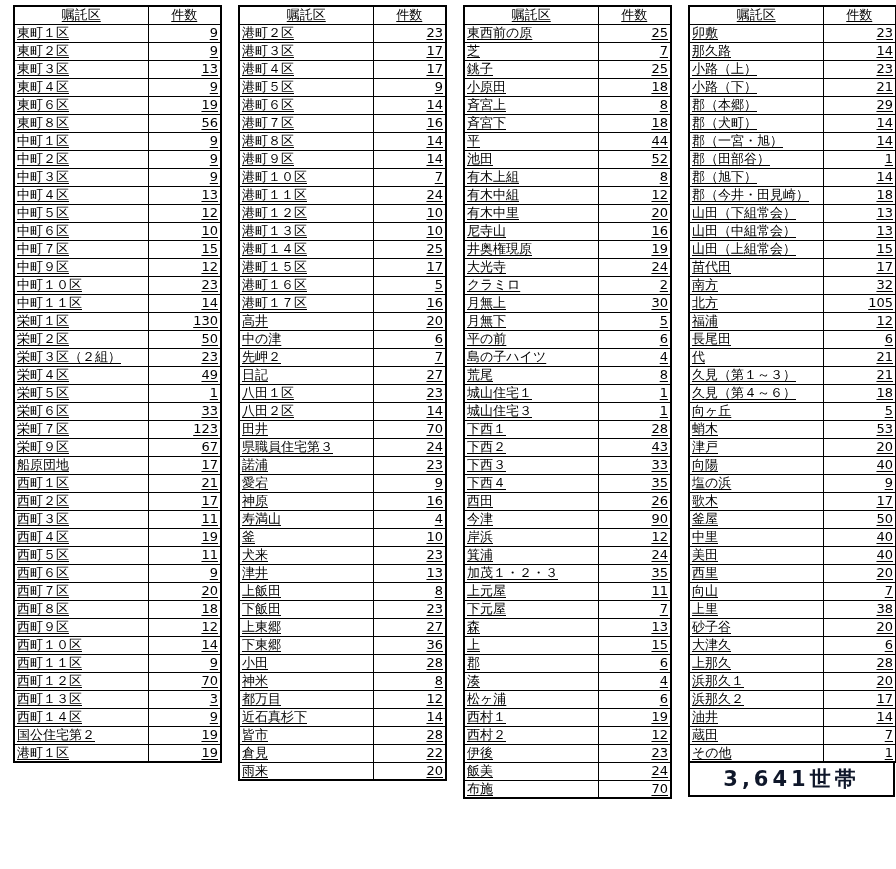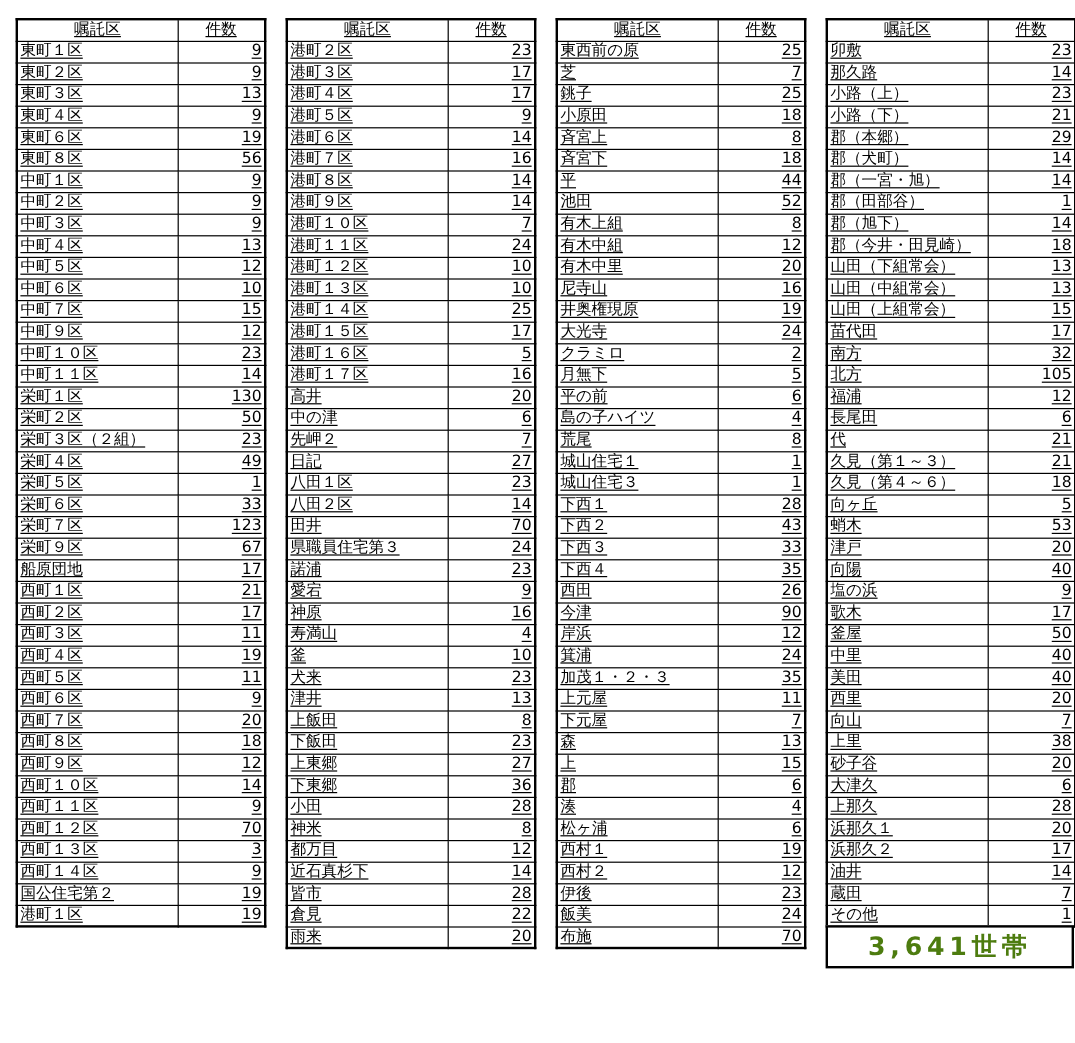--- a/index.html
+++ b/index.html
@@ -6,21 +6,21 @@
   html, body {
     margin: 0; padding: 0;
     width: 896px; height: 869px;
     background: #ffffff;
     font-family: "DejaVu Sans", sans-serif;
   }
   .sheet {
     display: flex;
     align-items: flex-start;
     gap: 16px;
-    padding: 15px 0 0 13px;
+    padding: 5px 0 0 13px;
   }
   .table-col { display: flex; flex-direction: column; }
   table.district-table {
     border-collapse: collapse;
     table-layout: fixed;
     width: 207px;
     border: 2px solid #000;
   }
   table.district-table col.c-name { width: 134px; }
   table.district-table col.c-num  { width: 73px; }
@@ -45,21 +45,21 @@
     margin-top: -2px;
     width: 207px;
     height: 36px;
     border: 2px solid #000;
     display: flex;
     align-items: center;
     justify-content: center;
     font-size: 21px;
     font-weight: bold;
     letter-spacing: 4px;
-    color: #4d7c0f;
+    color: #0f172a;
     background: #fff;
     text-align: center;
   }
 </style>
 </head>
 <body>
 
 <div class="sheet">
 
   <div class="table-col">
@@ -495,20 +495,24 @@
           </tr>
           <tr>
             <td class="name">大光寺</td>
             <td class="num">24</td>
           </tr>
           <tr>
             <td class="name">クラミロ</td>
             <td class="num">2</td>
           </tr>
           <tr>
+            <td class="name">月無上</td>
+            <td class="num">30</td>
+          </tr>
+          <tr>
             <td class="name">月無下</td>
             <td class="num">5</td>
           </tr>
           <tr>
             <td class="name">平の前</td>
             <td class="num">6</td>
           </tr>
           <tr>
             <td class="name">島の子ハイツ</td>
             <td class="num">4</td>

